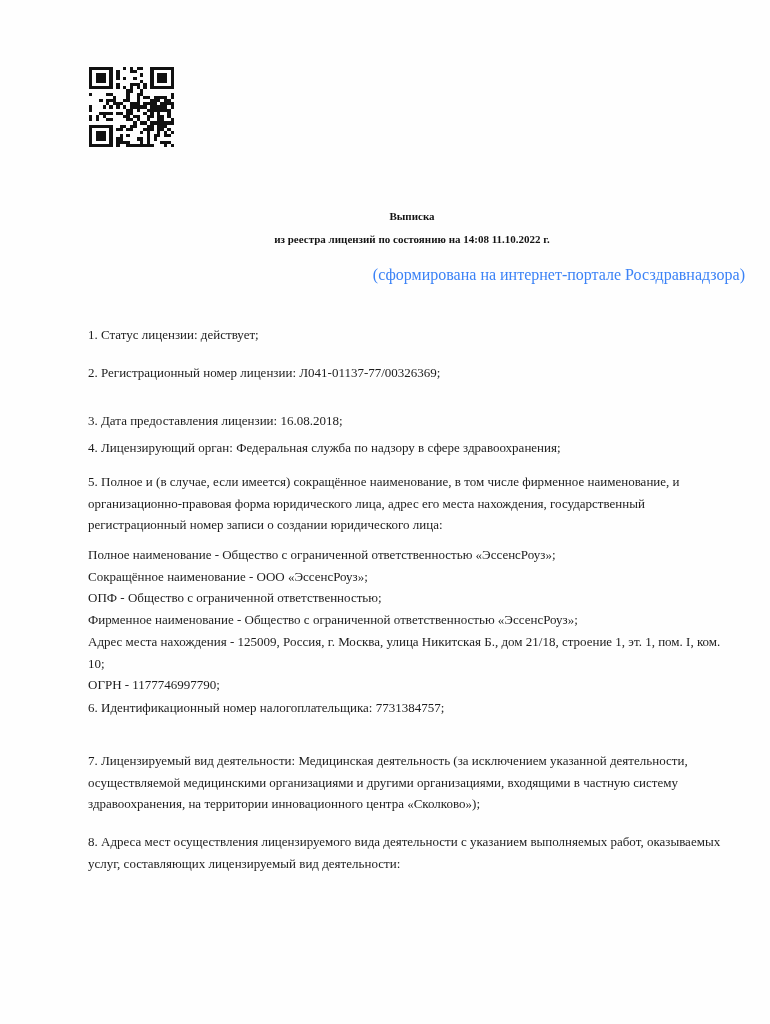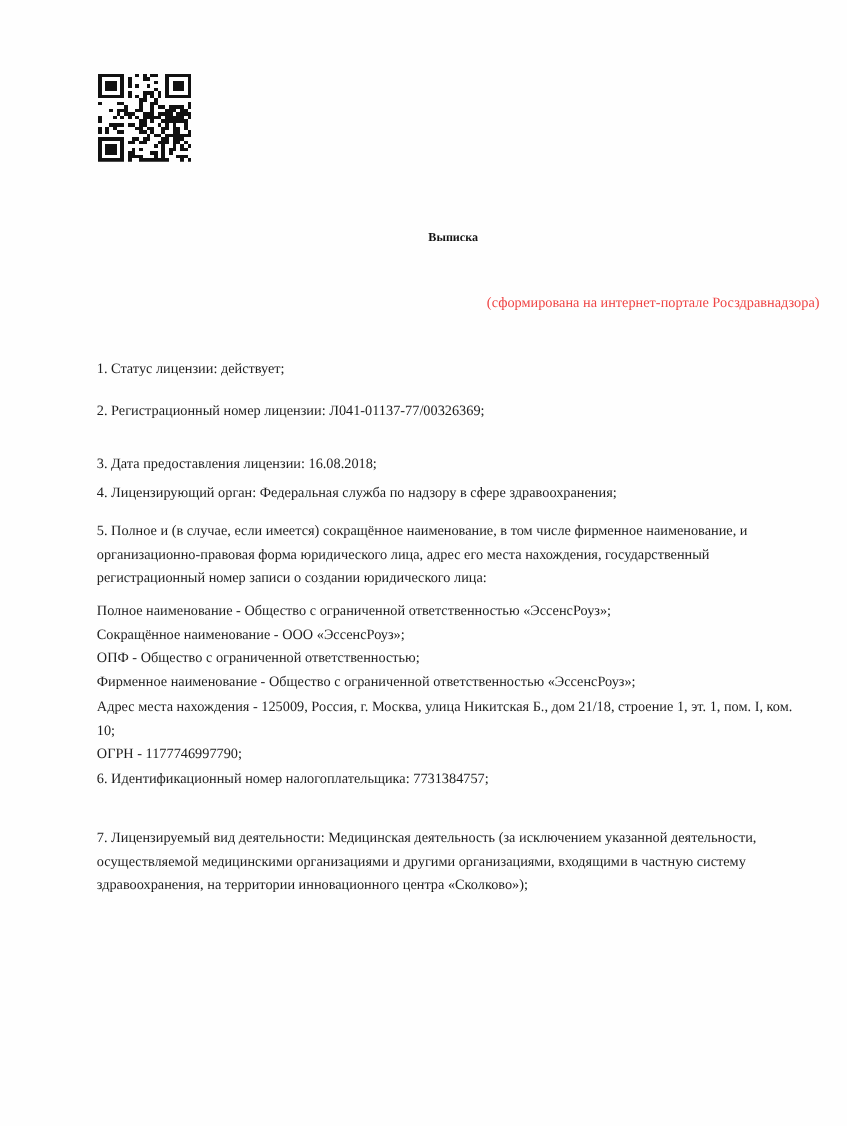--- a/index.html
+++ b/index.html
@@ -34,23 +34,23 @@
     font-size: 11px;
     line-height: 23px;
     color: #141414;
   }
   .doc-subtitle {
     position: absolute;
     left: 88px;
     top: 266px;
     width: 657px;
     text-align: right;
-    font-size: 13px;
+    font-size: 16px;
     line-height: 18px;
-    color: #ef4444;
+    color: #3b82f6;
   }
   .para {
     position: absolute;
     left: 88px;
     width: 638px;
     font-size: 13px;
     line-height: 21.7px;
     text-align: left;
     white-space: normal;
   }
@@ -368,20 +368,21 @@
         <rect x="16" y="24" width="1" height="1" fill="#111111"></rect>
         <rect x="17" y="24" width="1" height="1" fill="#111111"></rect>
         <rect x="18" y="24" width="1" height="1" fill="#111111"></rect>
         <rect x="22" y="24" width="1" height="1" fill="#111111"></rect>
         <rect x="24" y="24" width="1" height="1" fill="#111111"></rect>
       </svg>
   </div>
 
   <div class="doc-title">
     <div>Выписка</div>
+    <div>из реестра лицензий по состоянию на 14:08 11.10.2022 г.</div>
   </div>
 
   <div class="doc-subtitle">(сформирована на интернет-портале Росздравнадзора)</div>
 
   <div class="para para-p1">1. Статус лицензии: действует;</div>
   <div class="para para-p2">2. Регистрационный номер лицензии: Л041-01137-77/00326369;</div>
   <div class="para para-p3">3. Дата предоставления лицензии: 16.08.2018;</div>
   <div class="para para-p4">4. Лицензирующий орган: Федеральная служба по надзору в сфере здравоохранения;</div>
   <div class="para para-p5">5. Полное и (в случае, если имеется) сокращённое наименование, в том числе фирменное наименование, и организационно-правовая форма юридического лица, адрес его места нахождения, государственный регистрационный номер записи о создании юридического лица:</div>
 
@@ -389,14 +390,15 @@
     <span class="detail-line">Полное наименование - Общество с ограниченной ответственностью «ЭссенсРоуз»;</span>
     <span class="detail-line">Сокращённое наименование - ООО «ЭссенсРоуз»;</span>
     <span class="detail-line">ОПФ - Общество с ограниченной ответственностью;</span>
     <span class="detail-line">Фирменное наименование - Общество с ограниченной ответственностью «ЭссенсРоуз»;</span>
     <span class="detail-line">Адрес места нахождения - 125009, Россия, г. Москва, улица Никитская Б., дом 21/18, строение 1, эт. 1, пом. I, ком. 10;</span>
     <span class="detail-line">ОГРН - 1177746997790;</span>
   </div>
 
   <div class="para para-p6">6. Идентификационный номер налогоплательщика: 7731384757;</div>
   <div class="para para-p7">7. Лицензируемый вид деятельности: Медицинская деятельность (за исключением указанной деятельности, осуществляемой медицинскими организациями и другими организациями, входящими в частную систему здравоохранения, на территории инновационного центра «Сколково»);</div>
+  <div class="para para-p8">8. Адреса мест осуществления лицензируемого вида деятельности с указанием выполняемых работ, оказываемых услуг, составляющих лицензируемый вид деятельности:</div>
 
 </div>
 
 </body></html>

